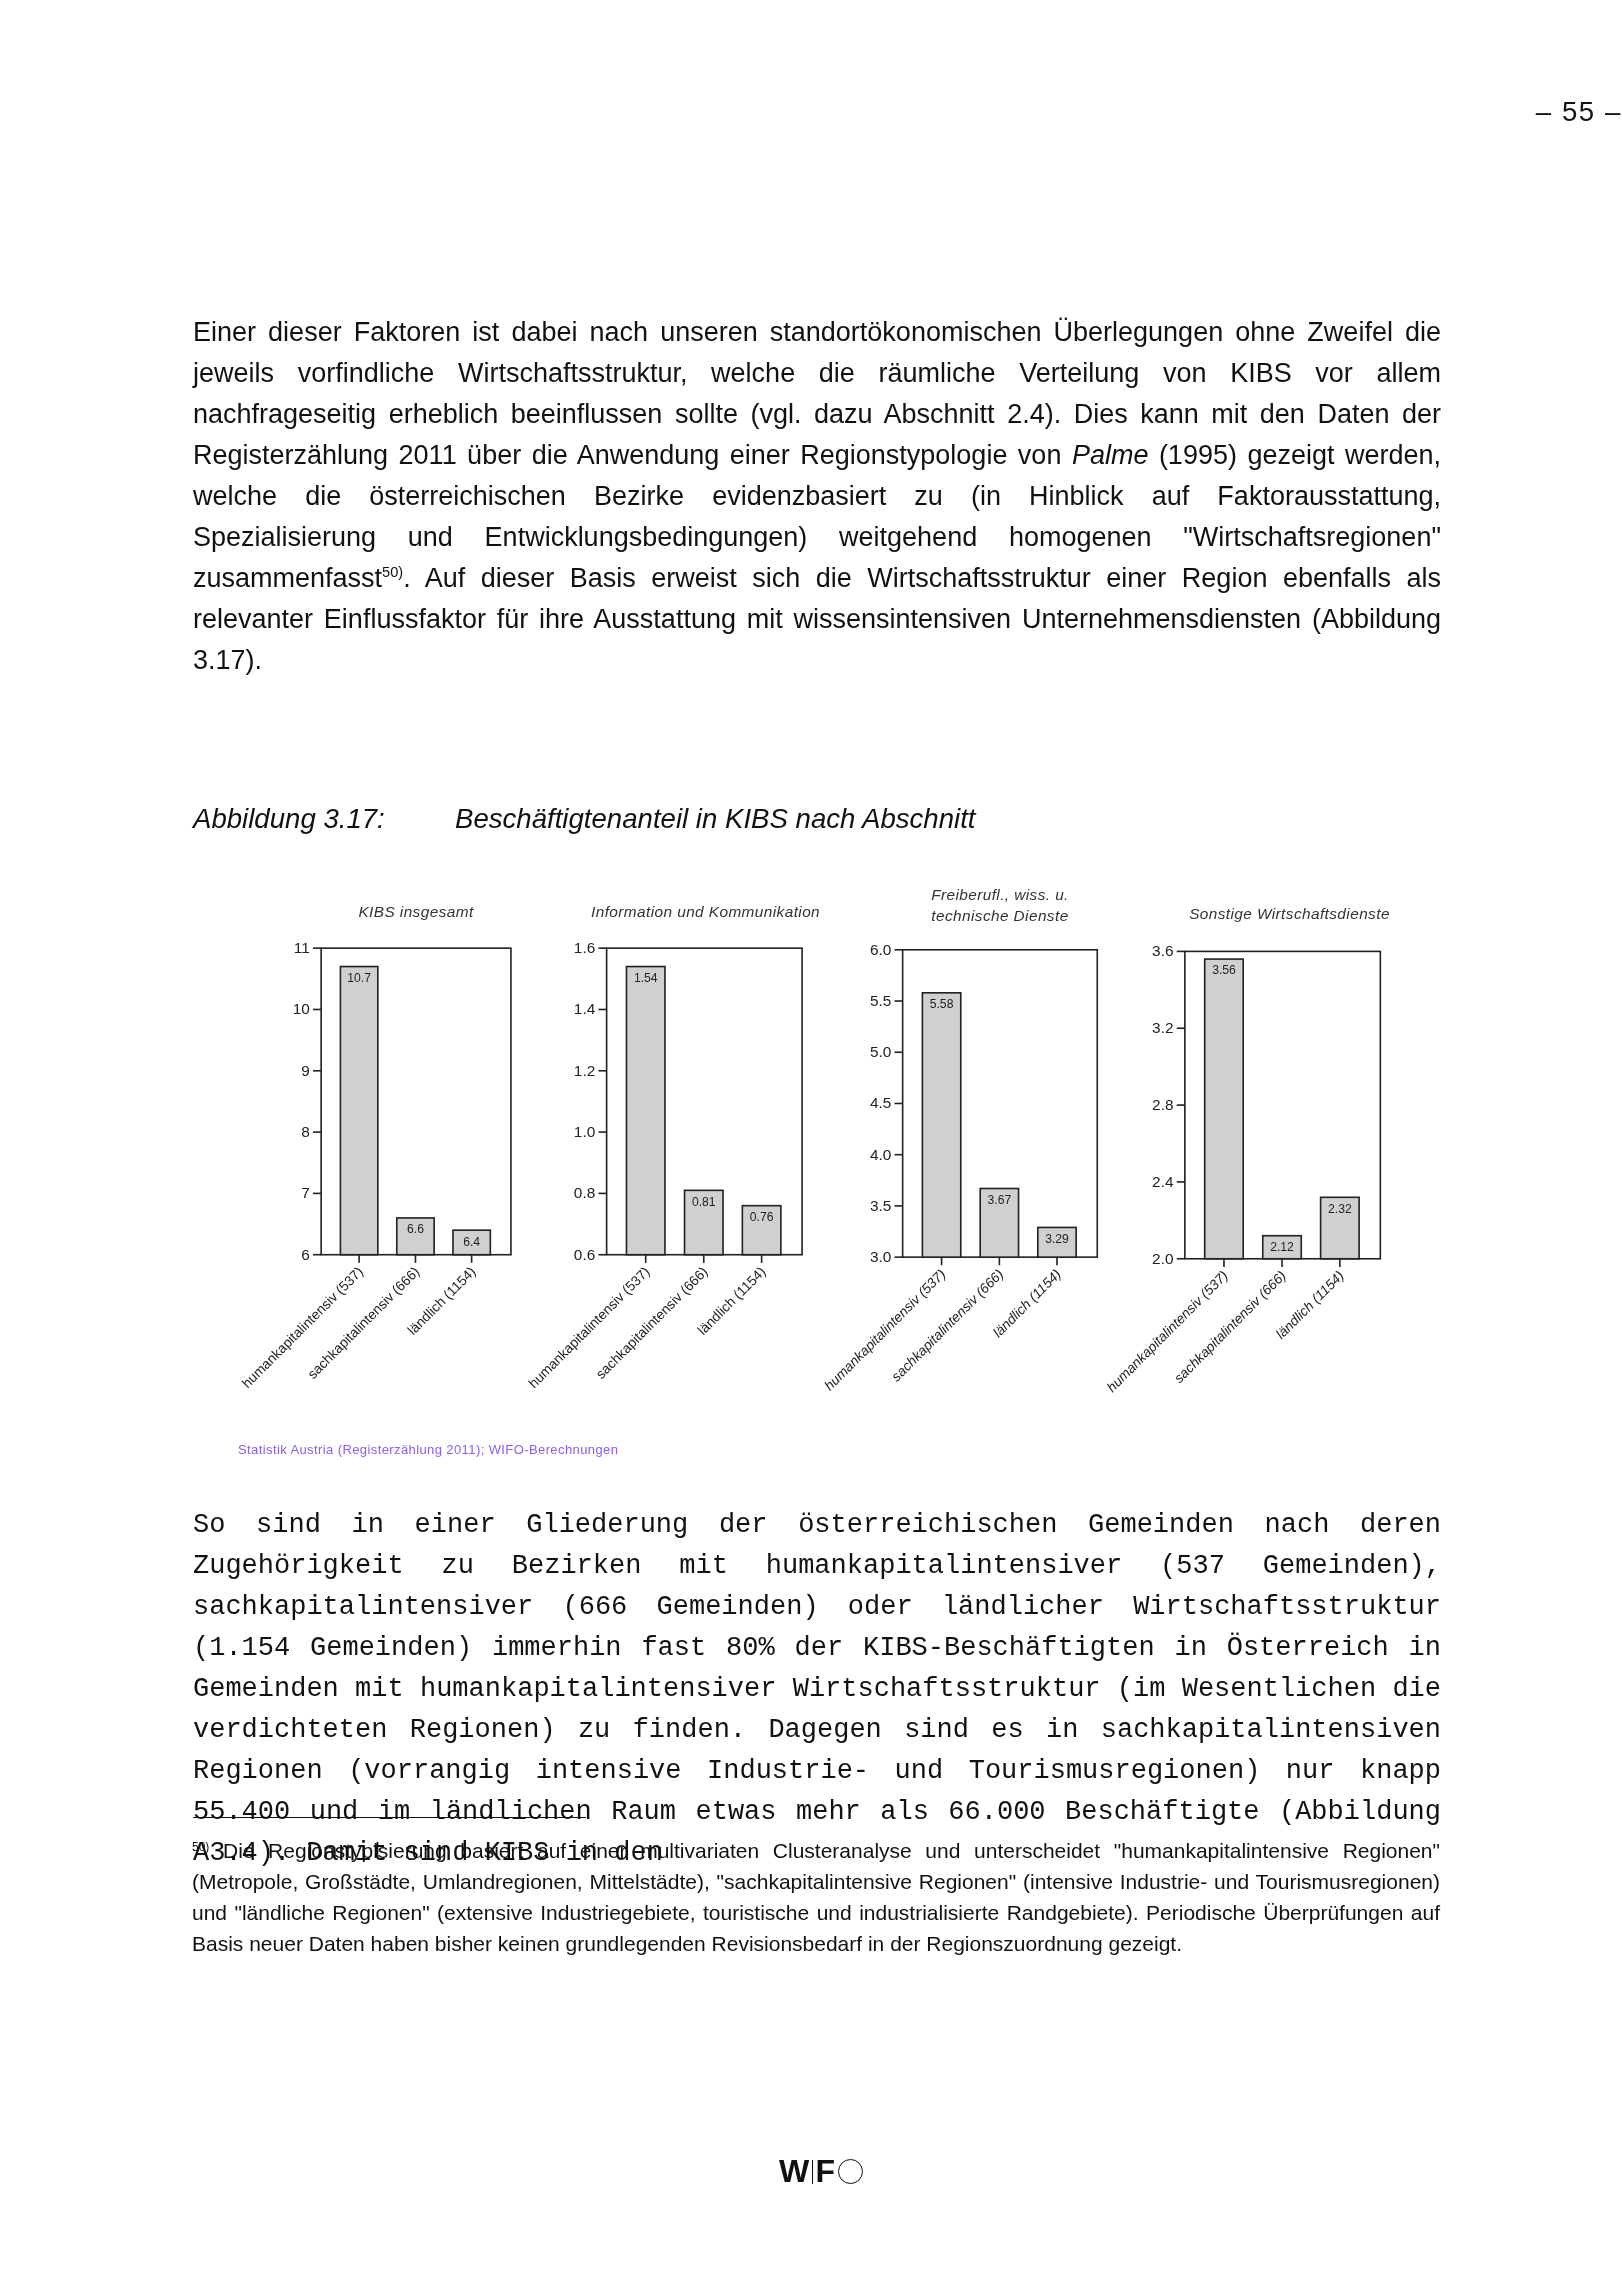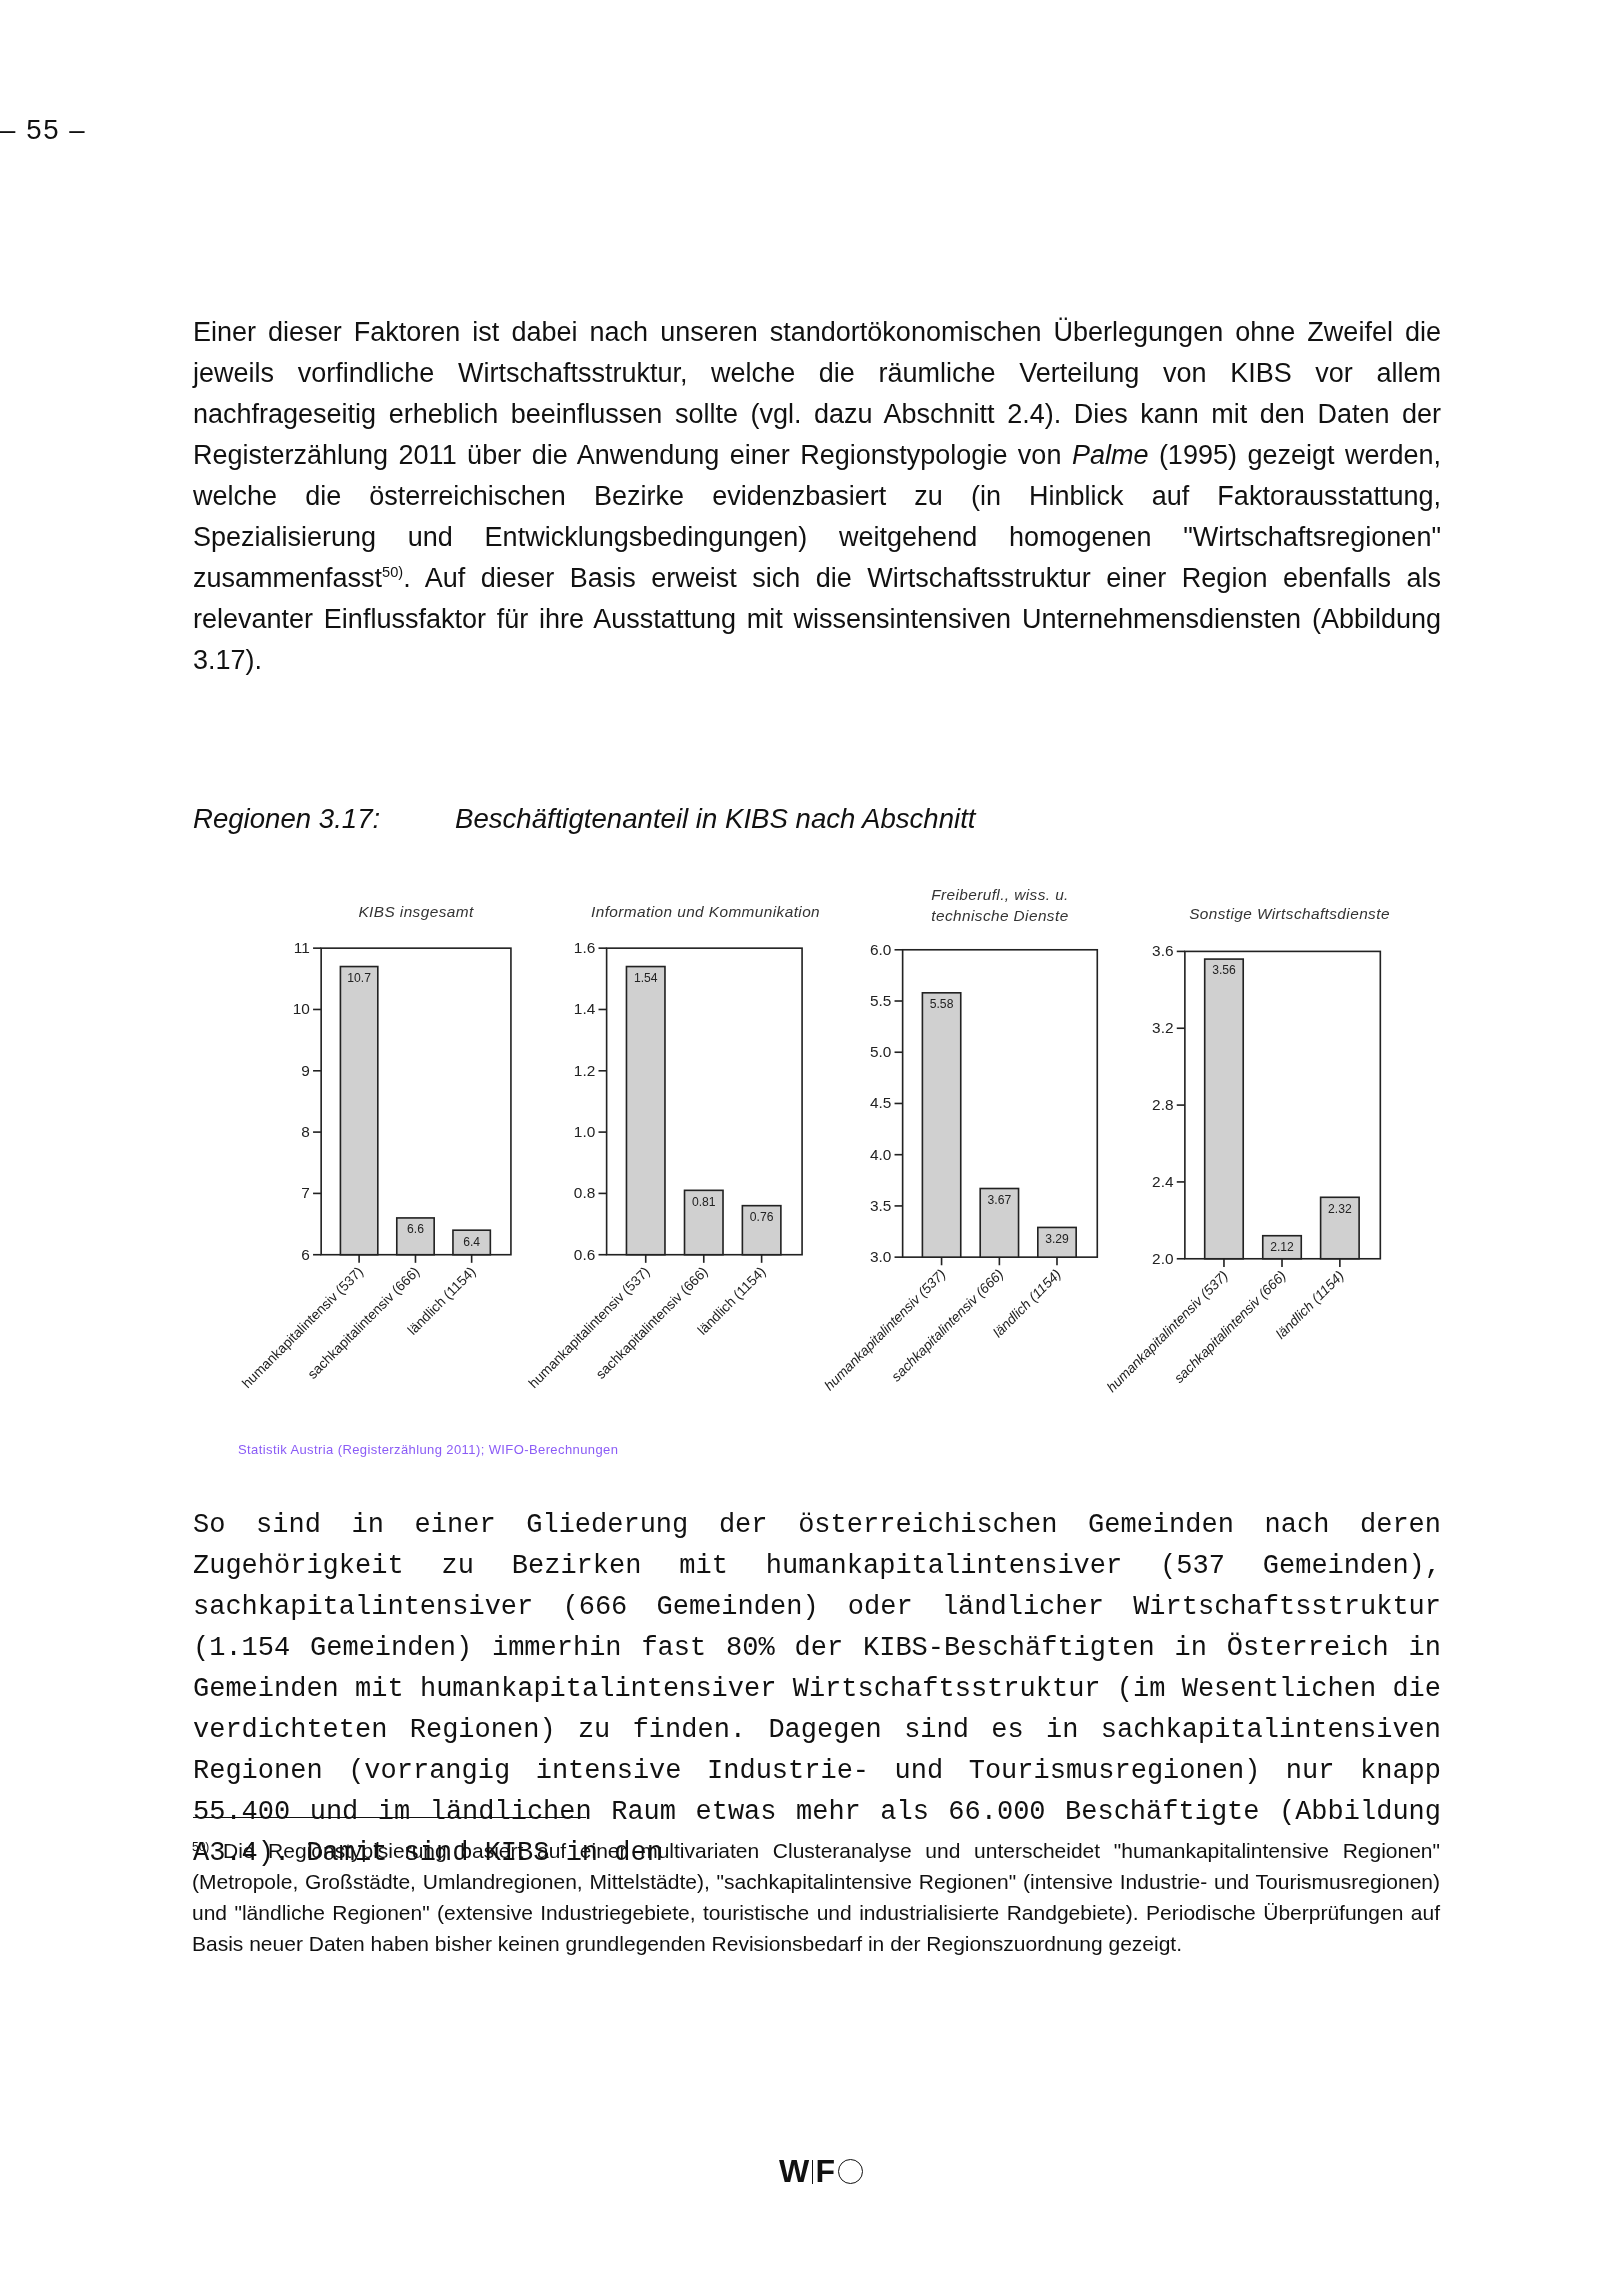--- a/index.html
+++ b/index.html
@@ -1,18 +1,18 @@
 <!DOCTYPE html>
 <html style="font-size:13px"><head>
 <meta charset="utf-8">
 <style>
   html, body { margin: 0; padding: 0; background: #ffffff; }
   body { width: 1622px; height: 2295px; position: relative; overflow: hidden;
          font-family: "Liberation Sans", "DejaVu Sans", sans-serif; color: #111; }
-  .page-number { position: absolute; top: 114px; left: 0; width: 1622px; text-align: left;
+  .page-number { position: absolute; top: 96px; left: 0; width: 1622px; text-align: right;
                  font-size: 27.6px; letter-spacing: 1.6px; }
   .body-text { position: absolute; left: 193px; width: 1248px; font-size: 27px; line-height: 41px;
                text-align: justify; }
   .body-text p { margin: 0 0 8px 0; text-align: justify; text-align-last: left; }
   .body-text p .ital { font-style: italic; }
   .body-text sup { font-size: 14.6px; line-height: 0; vertical-align: 9.7px; }
   #para-top { top: 312px; }
   .figure-caption { position: absolute; top: 803px; left: 193px; font-size: 27.6px; font-style: italic; }
   .figure-caption .label { display: inline-block; width: 262px; }
   .chart { position: absolute; }
@@ -34,21 +34,21 @@
 </head>
 <body>
 
 <div class="page-number">– 55 –</div>
 
 <div class="body-text" id="para-top">
   <p><span>Einer dieser Faktoren ist dabei nach unseren standortökonomischen Überlegungen ohne Zweifel die jeweils vorfindliche Wirtschaftsstruktur, welche die räumliche Verteilung von KIBS vor allem nachfrageseitig erheblich beeinflussen sollte (vgl. dazu Abschnitt 2.4). Dies kann mit den Daten der Registerzählung 2011 über die Anwendung einer Regionstypologie von </span><span class="ital">Palme</span><span> (1995) gezeigt werden, welche die österreichischen Bezirke evidenzbasiert zu (in Hinblick auf Faktorausstattung, Spezialisierung und Entwicklungsbedingungen) weitgehend homogenen "Wirtschaftsregionen" zusammenfasst</span><sup>50)</sup><span>. Auf dieser Basis erweist sich die Wirtschaftsstruktur einer Region ebenfalls als relevanter Einflussfaktor für ihre Ausstattung mit wissensintensiven Unternehmensdiensten (Abbildung 3.17).</span></p>
 </div>
 
 <div class="figure-caption">
-  <span class="label">Regionen 3.17:</span><span>Beschäftigtenanteil in KIBS nach Abschnitt</span>
+  <span class="label">Abbildung 3.17:</span><span>Beschäftigtenanteil in KIBS nach Abschnitt</span>
 </div>
 
 <div class="chart" style="left:0;top:0;">
   <svg width="1622" height="1460" style="position:absolute;left:0;top:0;" id="chart-svg" viewBox="0 0 2000 1800">
       <text x="513" y="1130" text-anchor="middle" class="chart-title">KIBS insgesamt</text>
       <rect x="396" y="1169" width="234" height="378" fill="none" stroke="#222222" stroke-width="2"></rect>
       <line x1="386" x2="396" y1="1547" y2="1547" stroke="#222222" stroke-width="2"></line>
       <text x="382" y="1553" text-anchor="end" class="tick-label">6</text>
       <line x1="386" x2="396" y1="1471.4" y2="1471.4" stroke="#222222" stroke-width="2"></line>
       <text x="382" y="1477.4" text-anchor="end" class="tick-label">7</text>

